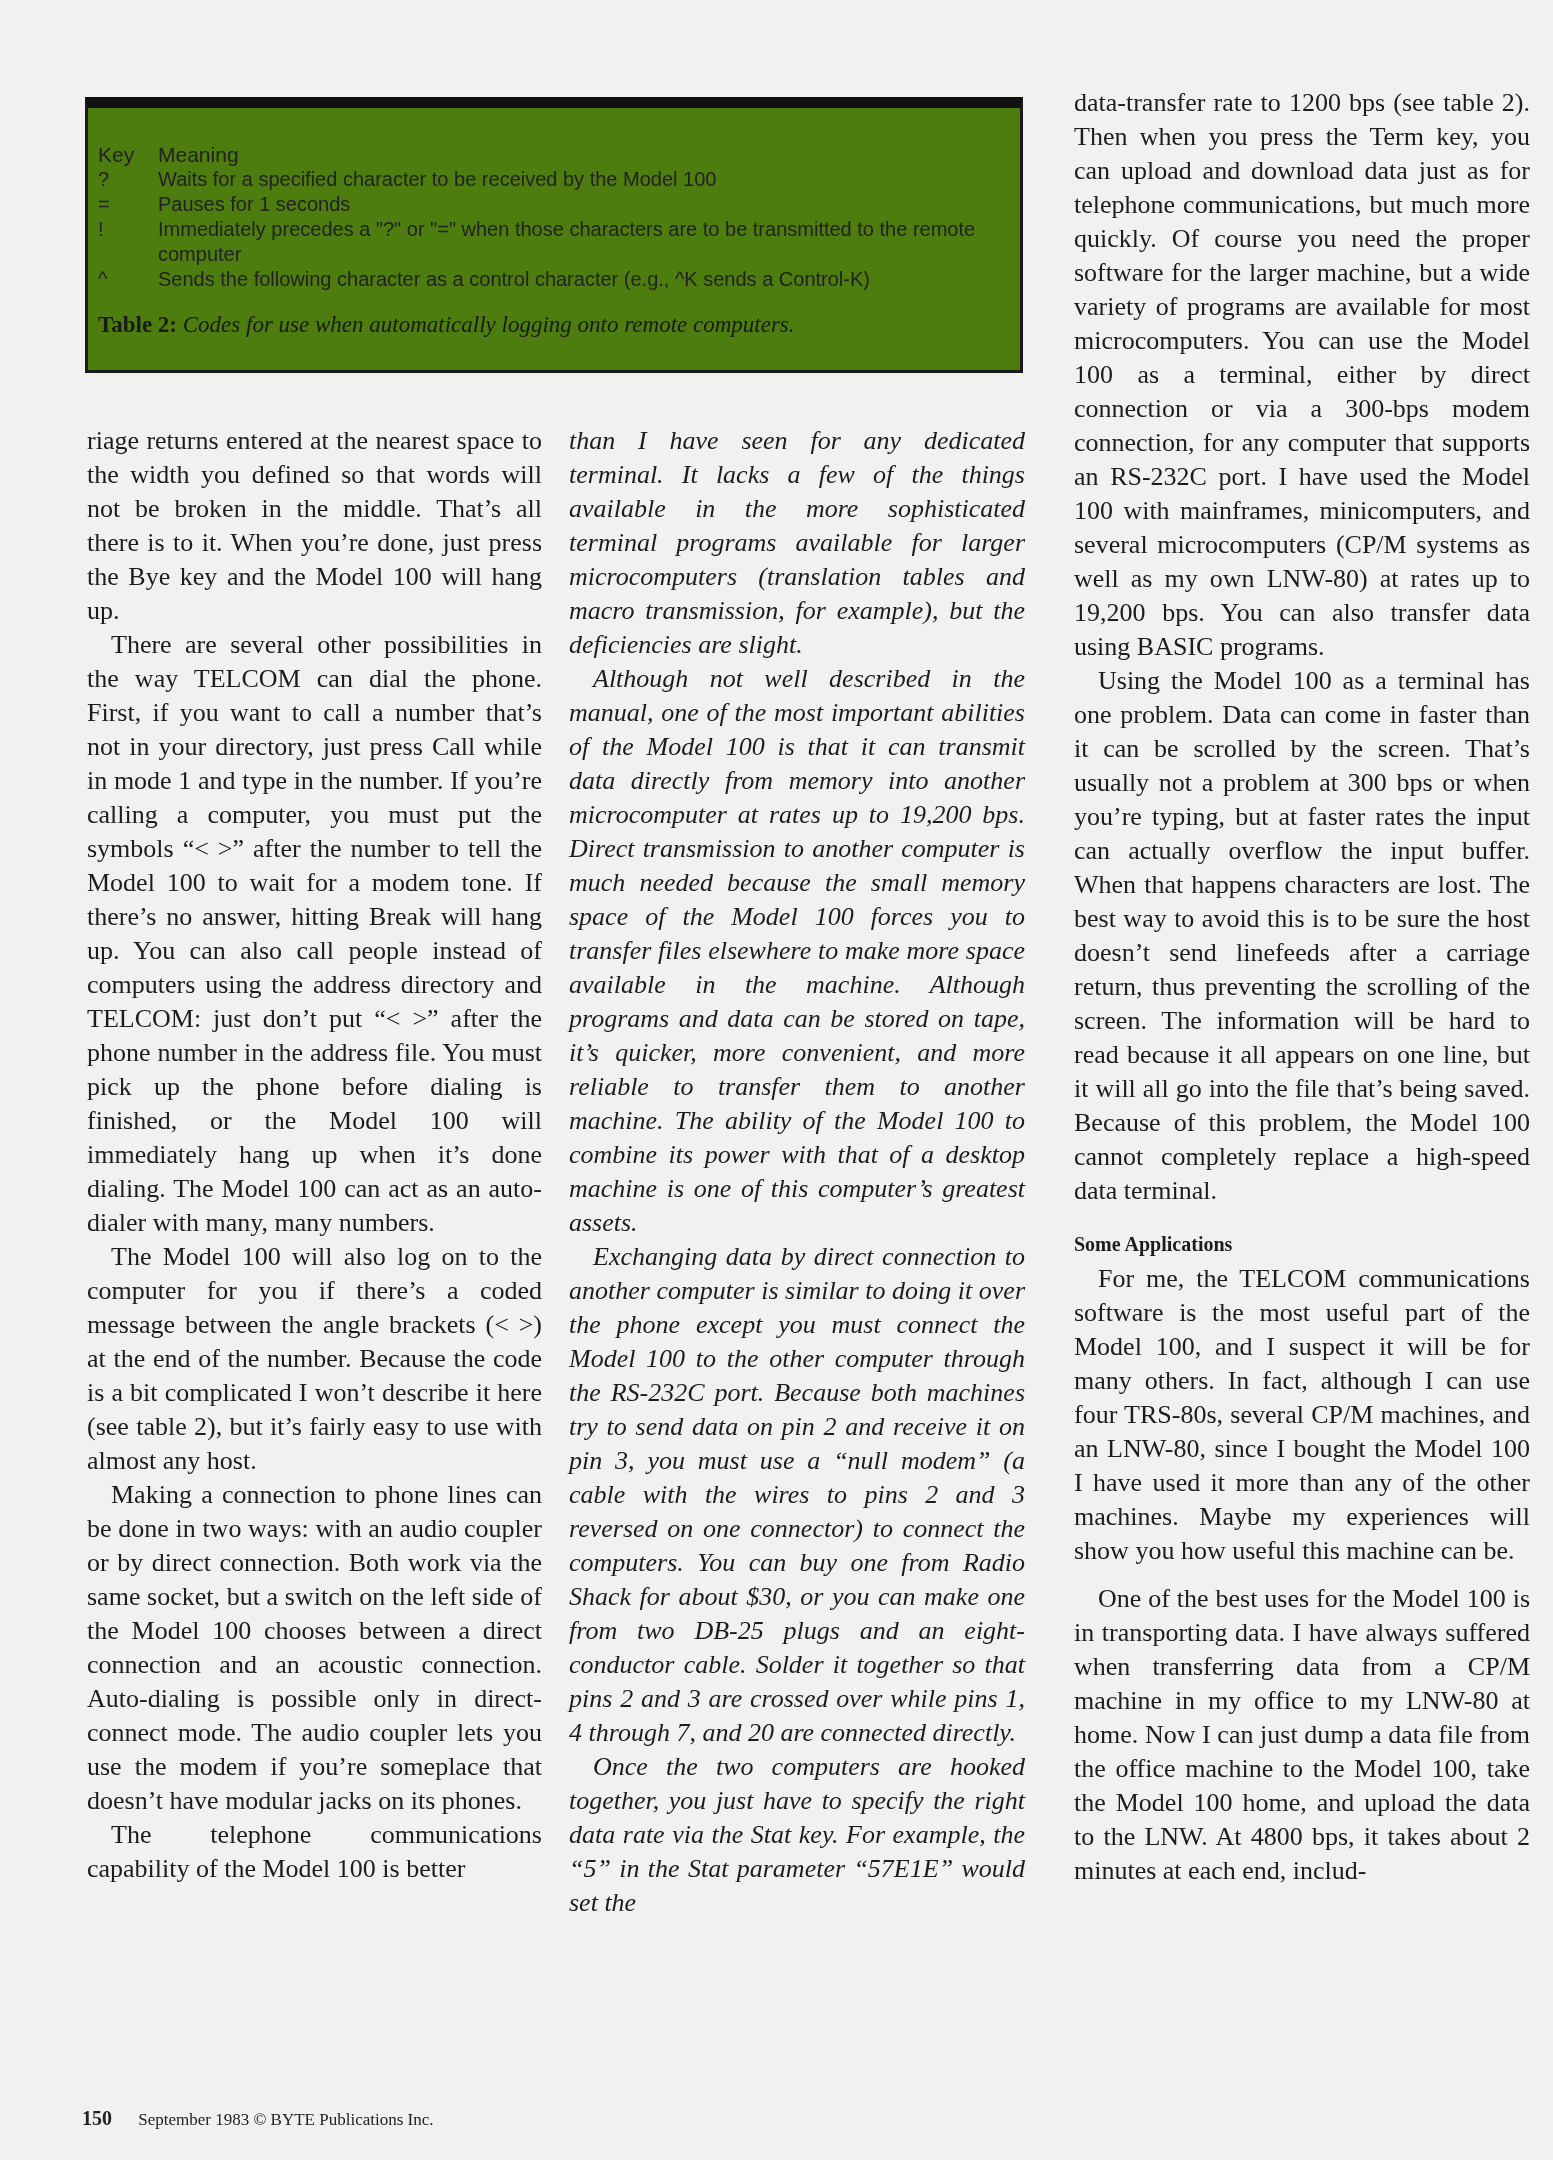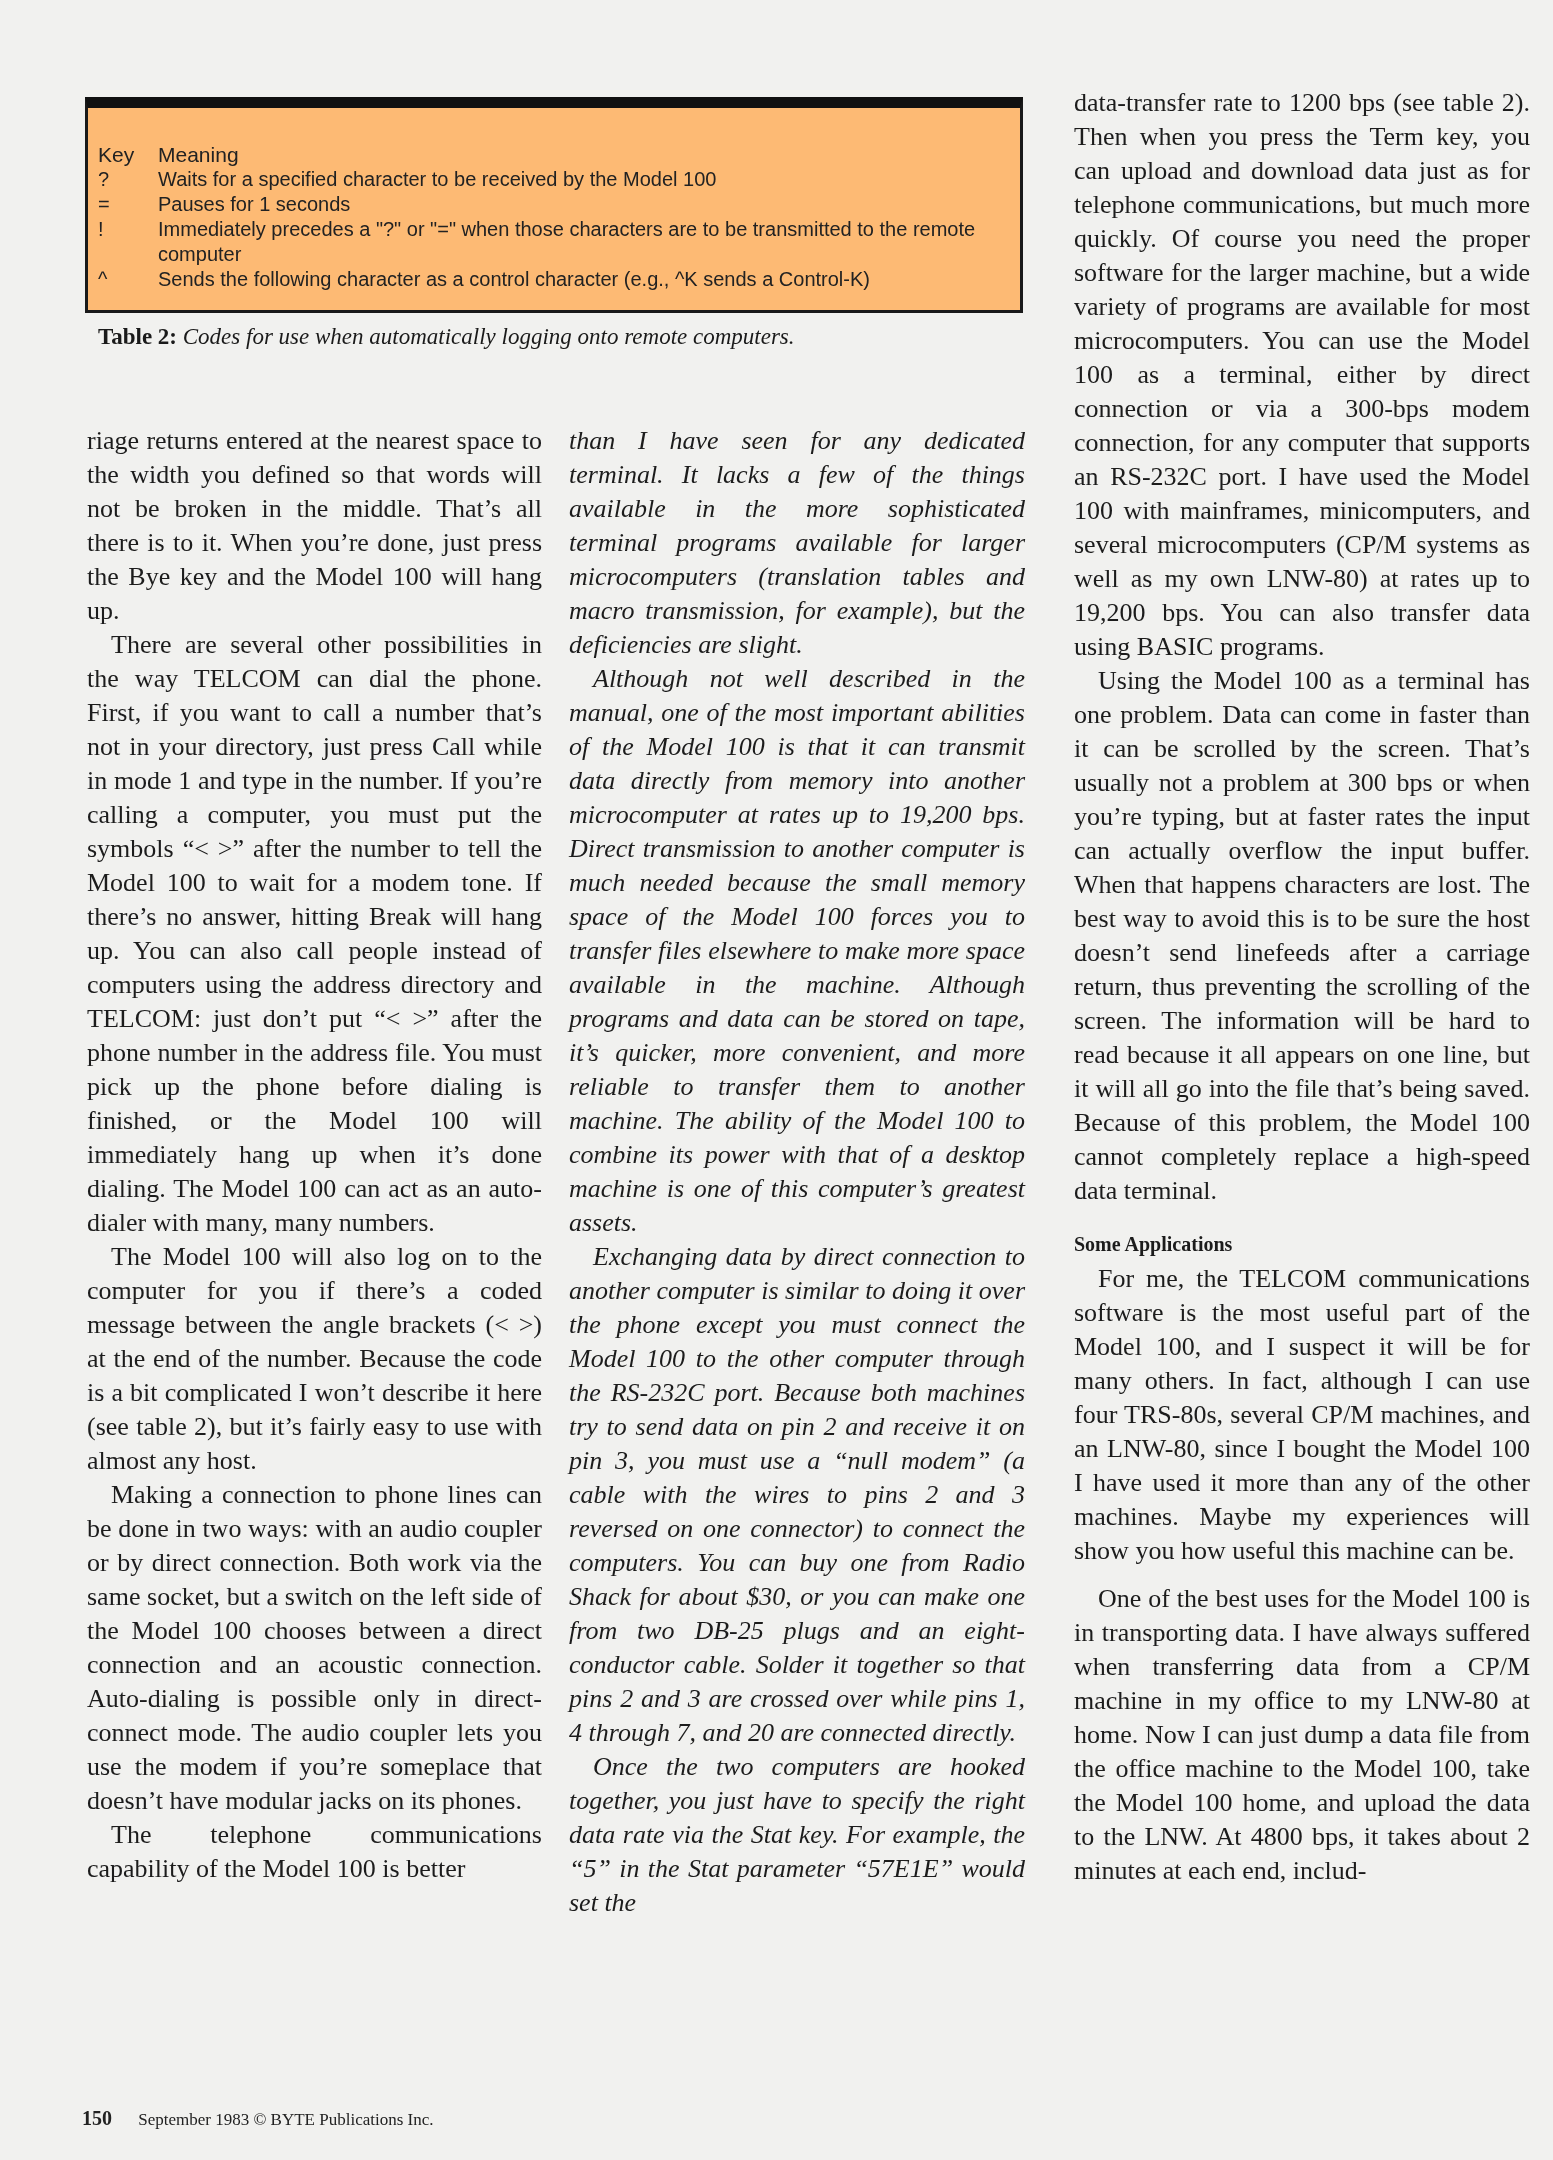--- a/index.html
+++ b/index.html
@@ -13,27 +13,27 @@
       position: relative;
       overflow: hidden;
       color: #1c1c1c;
       font-family: "Liberation Serif", "DejaVu Serif", serif;
     }
     .table-box {
       position: absolute;
       left: 85px;
       top: 97px;
       width: 938px;
-      height: 216px;
+      height: 276px;
       border-left: 3px solid #1a1a1a;
       border-right: 3px solid #1a1a1a;
       border-bottom: 3px solid #1a1a1a;
       border-top: 11px solid #111;
       box-sizing: border-box;
-      background: #fdba74;
+      background: #4d7c0f;
     }
     .table-inner {
       position: absolute;
       left: 10px;
       top: 34px;
       right: 10px;
       font-family: "Liberation Sans", "DejaVu Sans", sans-serif;
       font-size: 20px;
       line-height: 25px;
       color: #222;
@@ -47,21 +47,21 @@
     }
     .tval {
       flex: 1;
     }
     .thead .tkey, .thead .tval {
       font-size: 21px;
     }
     .caption {
       position: absolute;
       left: 10px;
-      top: 216px;
+      top: 204px;
       font-family: "Liberation Serif", "DejaVu Serif", serif;
       font-size: 23px;
       color: #1a1a1a;
     }
     .caption b {
       font-weight: bold;
     }
     .caption i {
       font-style: italic;
     }

